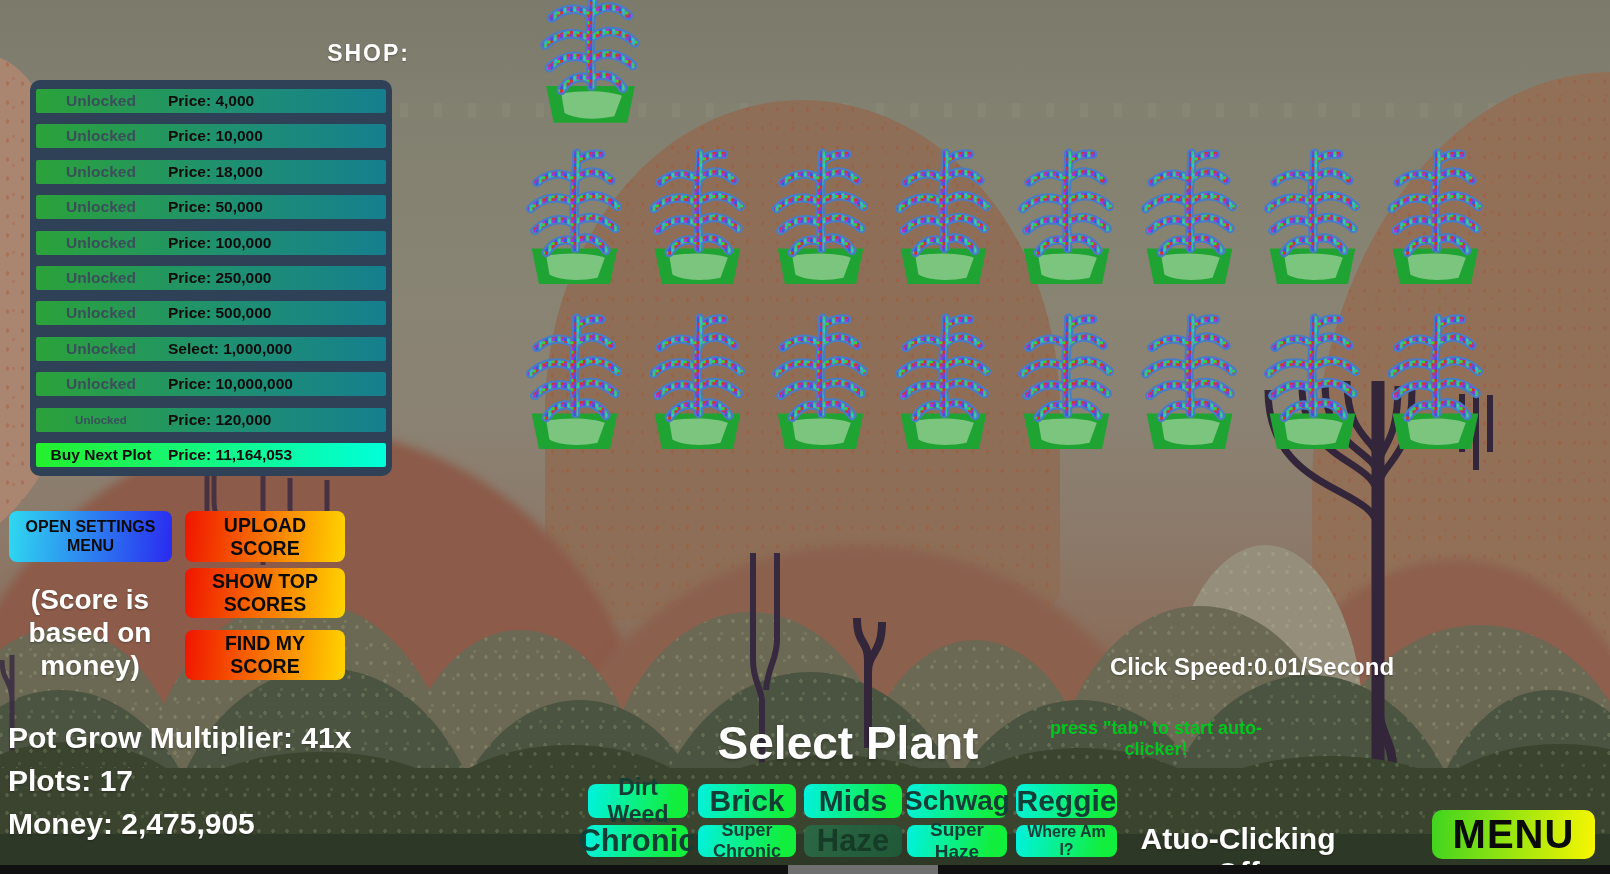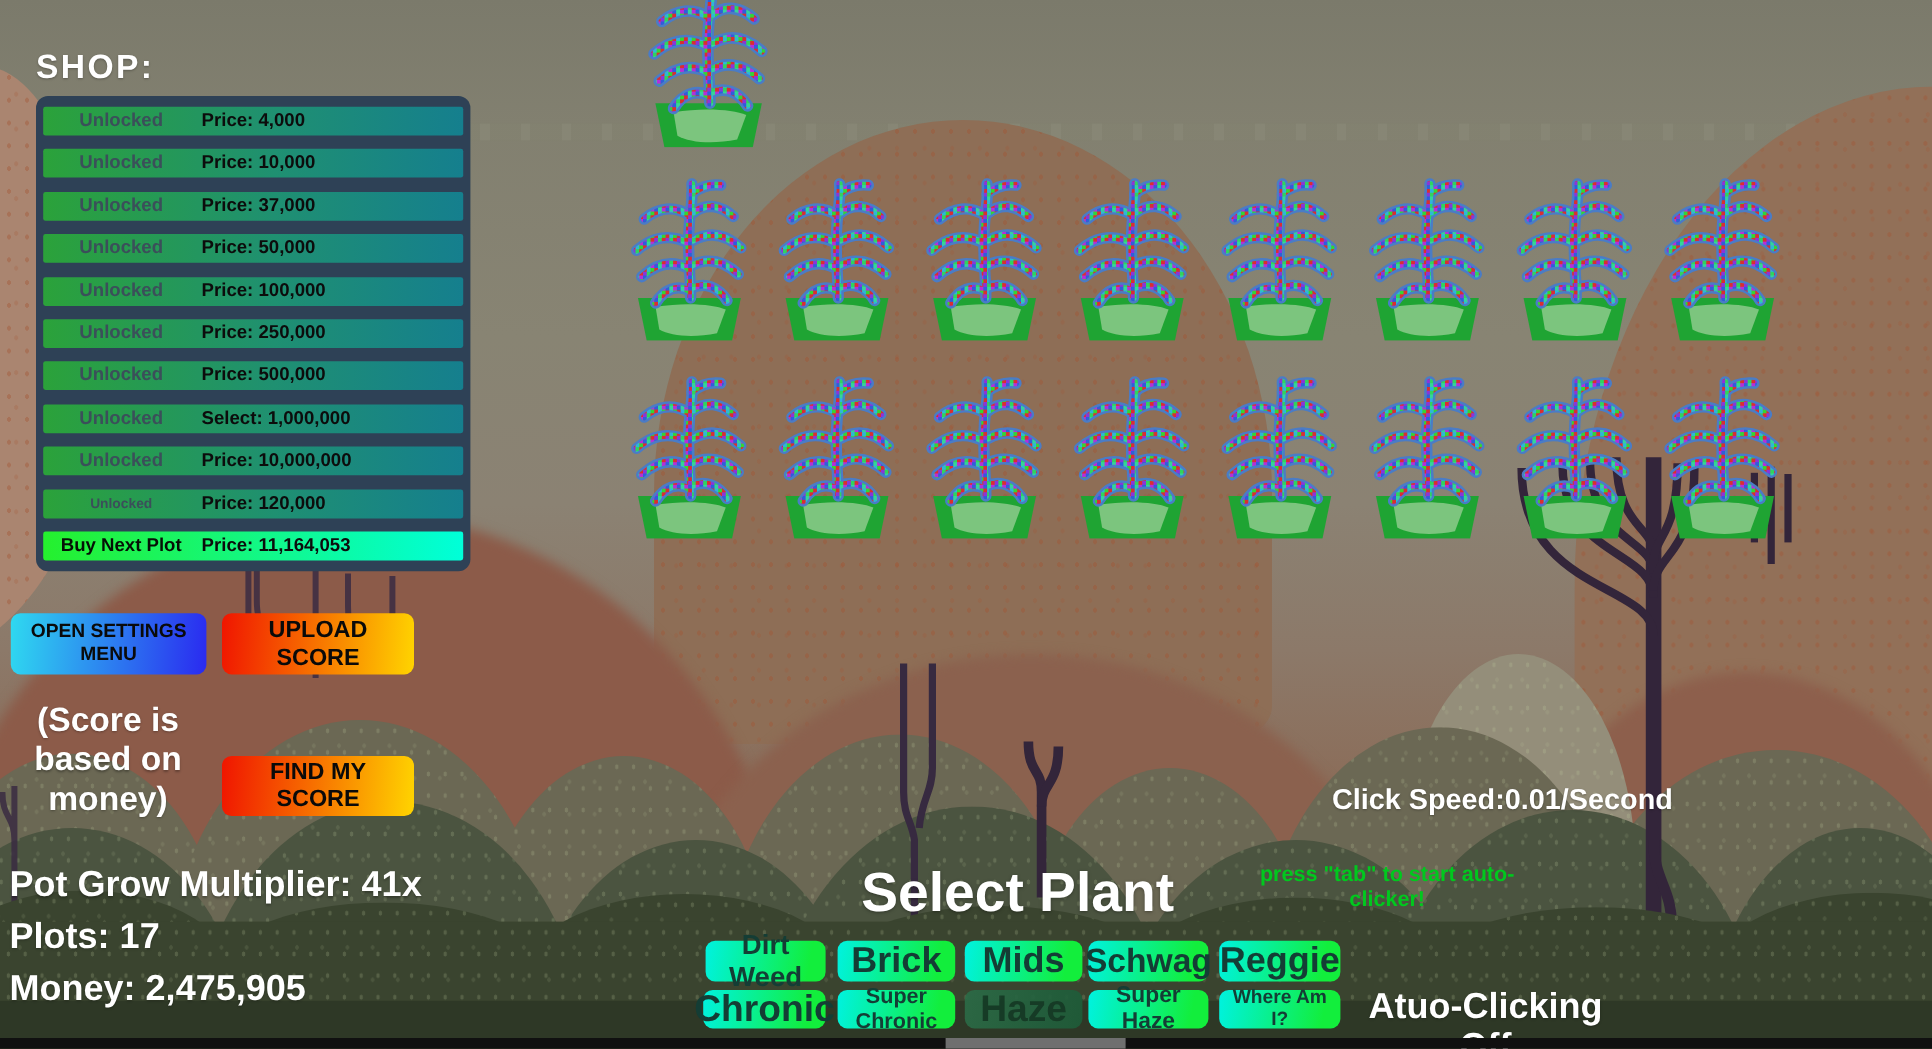--- a/index.html
+++ b/index.html
@@ -36,22 +36,22 @@
   .bump{background-color:#3a442f;}
   .forest-deep{left:0;top:834px;width:1610px;height:40px;background-color:#2e3826;}
   .trunks{left:0;top:0;z-index:3;pointer-events:none;}
   .layer1{z-index:1;} .layer2{z-index:2;} .layer5{z-index:5;}
 
   
   .plant{position:absolute;z-index:6;cursor:pointer;}
 
   
   .ui{z-index:10;}
-  .shop-title{left:30px;top:40px;width:380px;text-align:left;color:#fff;
-              font-size:28px;letter-spacing:2px;text-shadow:0 1px 2px rgba(0,0,0,.3);}
+  .shop-title{left:30px;top:40px;width:380px;text-align:right;color:#fff;
+              font-size:23px;letter-spacing:2px;text-shadow:0 1px 2px rgba(0,0,0,.3);}
   .shop-panel{left:30px;top:80px;width:362px;height:396px;background:#2e4156;
               border-radius:10px;padding:9px 6px;box-sizing:border-box;
               display:flex;flex-direction:column;gap:11.4px;}
   .shop-row{position:relative;height:24px;flex:none;border-radius:2px;cursor:pointer;border:none;
             background:linear-gradient(90deg,#2ba23a 0%,#1f9071 55%,#157f8e 100%);}
   .shop-row .status{position:absolute;left:0;top:0;width:130px;height:100%;
             display:flex;align-items:center;justify-content:center;
             font-size:15.5px;font-weight:700;color:#3b4f5a;font-family:inherit;}
   .shop-row .price{position:absolute;left:132px;top:0;height:100%;display:flex;align-items:center;
             font-size:15.5px;font-weight:700;color:#0c0c0c;font-family:inherit;}
@@ -266,21 +266,21 @@
     <button class="shop-row">
       <span class="status">Unlocked</span>
       <span class="price">Price: 4,000</span>
     </button>
     <button class="shop-row">
       <span class="status">Unlocked</span>
       <span class="price">Price: 10,000</span>
     </button>
     <button class="shop-row">
       <span class="status">Unlocked</span>
-      <span class="price">Price: 37,000</span>
+      <span class="price">Price: 18,000</span>
     </button>
     <button class="shop-row">
       <span class="status">Unlocked</span>
       <span class="price">Price: 50,000</span>
     </button>
     <button class="shop-row">
       <span class="status">Unlocked</span>
       <span class="price">Price: 100,000</span>
     </button>
     <button class="shop-row">
@@ -304,33 +304,35 @@
       <span class="price">Price: 120,000</span>
     </button>
     <button class="shop-row buy">
       <span class="status">Buy Next Plot</span>
       <span class="price">Price: 11,164,053</span>
     </button>
   </div>
 
   <button class="abs ui gbtn btn-settings">OPEN SETTINGS MENU</button>
   <button class="abs ui gbtn btn-upload">UPLOAD SCORE</button>
+  <button class="abs ui gbtn btn-showtop">SHOW TOP SCORES</button>
   <button class="abs ui gbtn btn-findmy">FIND MY SCORE</button>
   <div class="abs ui score-note">(Score is based on money)</div>
 
   <div class="abs ui stats">
     <div>Pot Grow Multiplier: 41x</div>
     <div>Plots: 17</div>
     <div>Money: 2,475,905</div>
   </div>
 
   <div class="abs ui click-speed">Click Speed:0.01/Second</div>
   <div class="abs ui select-title">Select Plant</div>
   <div class="abs ui auto-hint">press "tab" to start auto-clicker!</div>
   <div class="abs ui auto-status">Atuo-Clicking Off</div>
+  <button class="abs ui gbtn btn-menu">MENU</button>
 
   <button class="plant-btn ui r1 fs23" style="left:588px;width:100px">Dirt Weed</button>
   <button class="plant-btn ui r1 fs30" style="left:698px;width:98px">Brick</button>
   <button class="plant-btn ui r1 fs30" style="left:804px;width:98px">Mids</button>
   <button class="plant-btn ui r1 fs28" style="left:907px;width:100px">Schwag</button>
   <button class="plant-btn ui r1 fs30" style="left:1016px;width:101px">Reggie</button>
   <button class="plant-btn ui r2 fs31" style="left:586px;width:102px">Chronic</button>
   <button class="plant-btn ui r2 fs17" style="left:698px;width:98px">Super Chronic</button>
   <button class="plant-btn selected ui r2 fs31" style="left:804px;width:98px">Haze</button>
   <button class="plant-btn ui r2 fs19" style="left:907px;width:100px">Super Haze</button>

